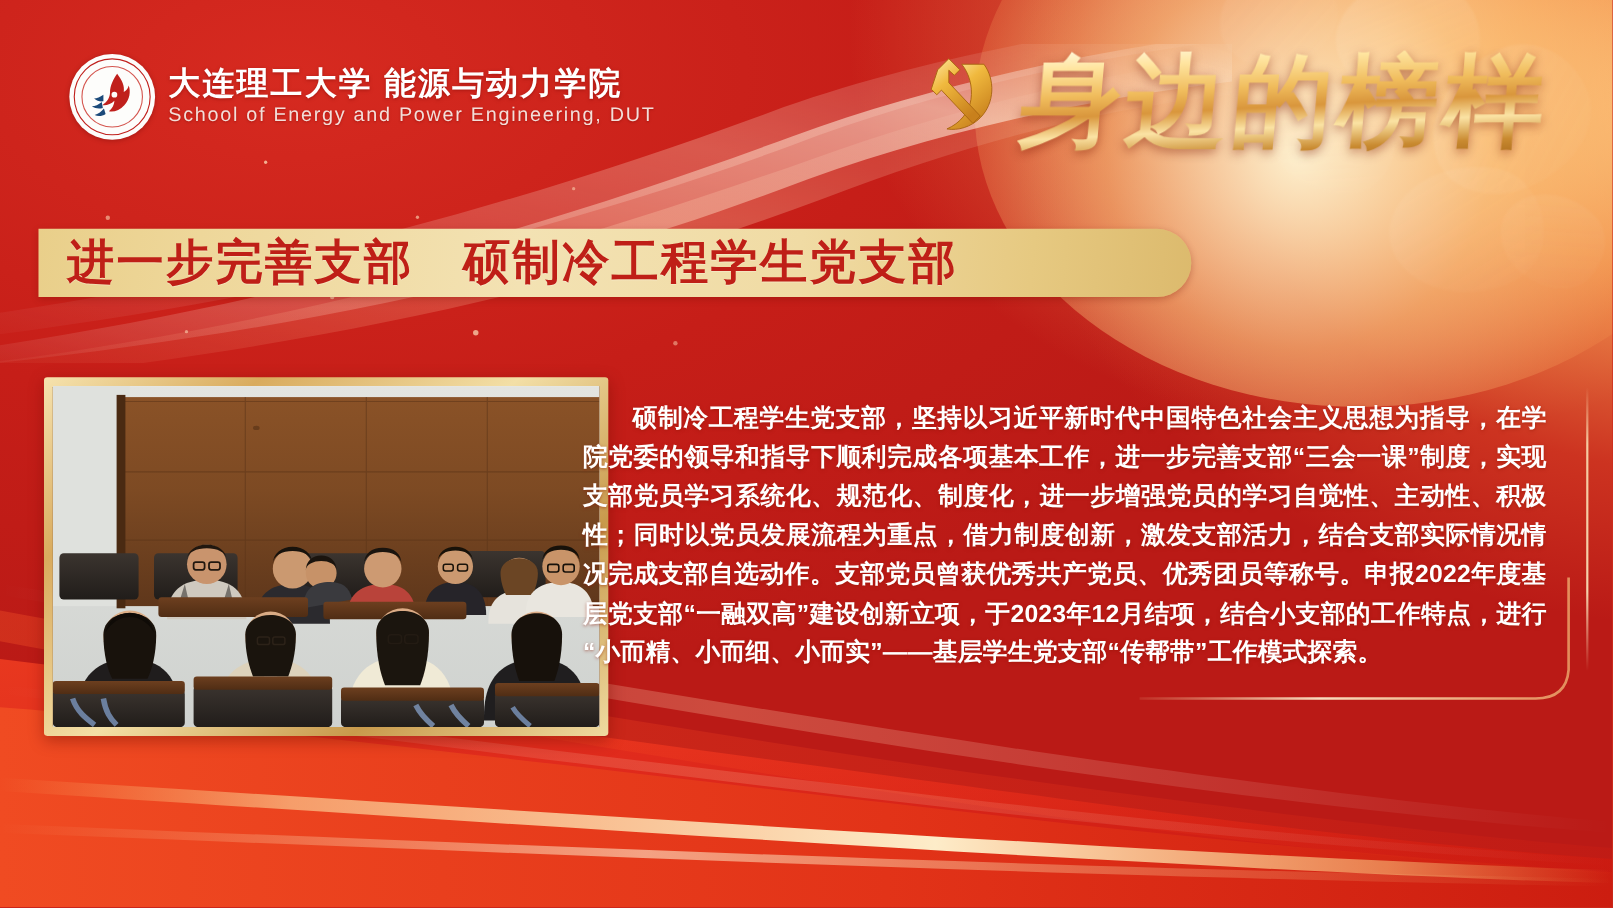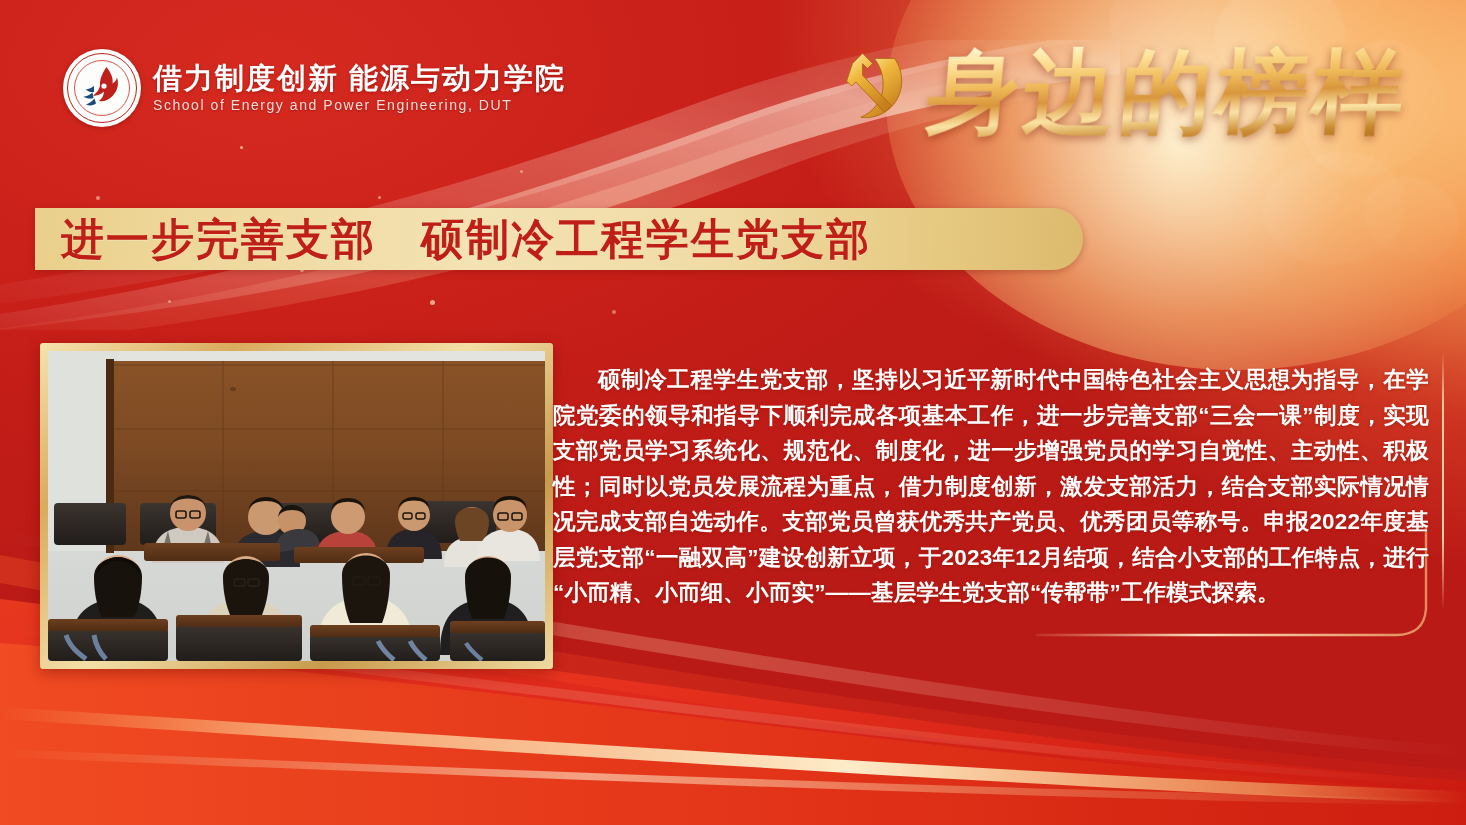--- a/index.html
+++ b/index.html
@@ -35,21 +35,21 @@
   .logo-wrap{position:absolute;left:63px;top:49px;display:flex;align-items:center;gap:12px;z-index:20;}
   .logo-seal{width:78px;height:78px;border-radius:50%;flex:0 0 auto;position:relative;
     background:#fdfdfb;box-shadow:0 1px 5px rgba(90,0,0,.35);}
   .logo-seal .ring{position:absolute;inset:4px;border-radius:50%;border:1.6px solid #c0201c;}
   .logo-seal .ring2{position:absolute;inset:11px;border-radius:50%;border:1px solid #d4554e;}
   .logo-seal .flame{position:absolute;left:50%;top:50%;transform:translate(-50%,-52%);
     width:40px;height:44px;}
   .logo-txt{display:flex;flex-direction:column;justify-content:center;}
   .logo-cn{font-size:29px;font-weight:700;color:#fff;letter-spacing:2px;line-height:1.06;
     text-shadow:0 1px 3px rgba(120,8,0,.5);white-space:nowrap;}
-  .logo-en{font-size:14px;color:#f3ded9;letter-spacing:1.55px;margin-top:3px;white-space:nowrap;
+  .logo-en{font-size:18px;color:#f3ded9;letter-spacing:1.55px;margin-top:3px;white-space:nowrap;
     text-shadow:0 1px 2px rgba(120,8,0,.45);}
 
   
   .headline{position:absolute;right:58px;top:46px;display:flex;align-items:center;gap:10px;z-index:20;}
   .emblem{width:84px;height:84px;flex:0 0 auto;}
   .headline-text{font-size:92px;line-height:1;font-weight:700;letter-spacing:4px;white-space:nowrap;
     font-family:"DejaVu Serif","Liberation Serif",serif;
     background:linear-gradient(177deg,#fff6d8 2%,#ffe5a0 16%,#f0bc5c 38%,#d9963c 54%,#fbe3a4 70%,#c98a30 88%,#b0701f 100%);
     -webkit-background-clip:text;background-clip:text;color:transparent;
     filter:drop-shadow(0 3px 5px rgba(120,20,0,.45));
@@ -67,21 +67,21 @@
   
   .photo-frame{position:absolute;left:40px;top:343px;width:497px;height:310px;z-index:20;
     padding:8px;border-radius:3px;
     background:linear-gradient(140deg,#f6e3ae 0%,#d9ab5d 22%,#f3dfa6 48%,#c89a4c 74%,#efdaa0 100%);
     box-shadow:0 4px 14px rgba(110,12,0,.42);}
   .photo{width:100%;height:100%;border-radius:1px;overflow:hidden;position:relative;
     background:#6d4225;box-shadow:inset 0 0 0 2px #fdfbf4;}
   .ph-svg{display:block;width:100%;height:100%;}
 
   
-  .body-text{position:absolute;left:553px;top:362px;width:876px;z-index:20;
+  .body-text{position:absolute;left:530px;top:362px;width:876px;z-index:20;
     font-size:22.5px;font-weight:700;line-height:35.5px;color:#ffffff;
     text-align:justify;text-justify:inter-character;letter-spacing:.2px;
     text-shadow:0 1px 3px rgba(140,22,0,.55);}
   .body-text p{margin:0;text-indent:2em;}
 </style>
 </head>
 <body>
 
 <div id="slide">
 
@@ -190,21 +190,21 @@
       <div class="ring2"></div>
       <svg class="flame" viewBox="0 0 40 44">
         <path d="M24.5,2 C29,8 31.5,13 30.5,18.5 C33,17 34.5,15 35,12.5 C37,18 36,25 31,30.5 C27,35 21.5,37 17,36 C20,33.5 22,30 22,26.5 C19,29.5 15,31 11,30.5 C15.5,27.5 18,23.5 18,19 C18,13 21,7 24.5,2 Z" fill="#c0201c"></path>
         <path d="M12,21 C9,23 6,24.5 3.5,24.5 C6,26.5 9,27.5 12,27 Z" fill="#1b4a7a"></path>
         <path d="M10.5,27.5 C7.5,30 4.5,31.5 1.5,31.5 C4.5,33.5 8,34 11.5,33 Z" fill="#1b4a7a"></path>
         <path d="M12.5,33.5 C10,36.5 7,38.5 4,39.5 C7.5,41 11,40.5 14,38.5 Z" fill="#1b4a7a"></path>
         <circle cx="22" cy="21" r="2.6" fill="#fdfdfb"></circle>
       </svg>
     </div>
     <div class="logo-txt">
-      <div class="logo-cn">借力制度创新 能源与动力学院</div>
+      <div class="logo-cn">大连理工大学 能源与动力学院</div>
       <div class="logo-en">School of Energy and Power Engineering, DUT</div>
     </div>
   </div>
 
   <div class="headline">
     <svg class="emblem" viewBox="0 0 100 100">
       <defs>
         <linearGradient id="eg" x1="0" y1="0" x2="0.6" y2="1">
           <stop offset="0%" stop-color="#ffe9a8"></stop>
           <stop offset="40%" stop-color="#f0b93e"></stop>

